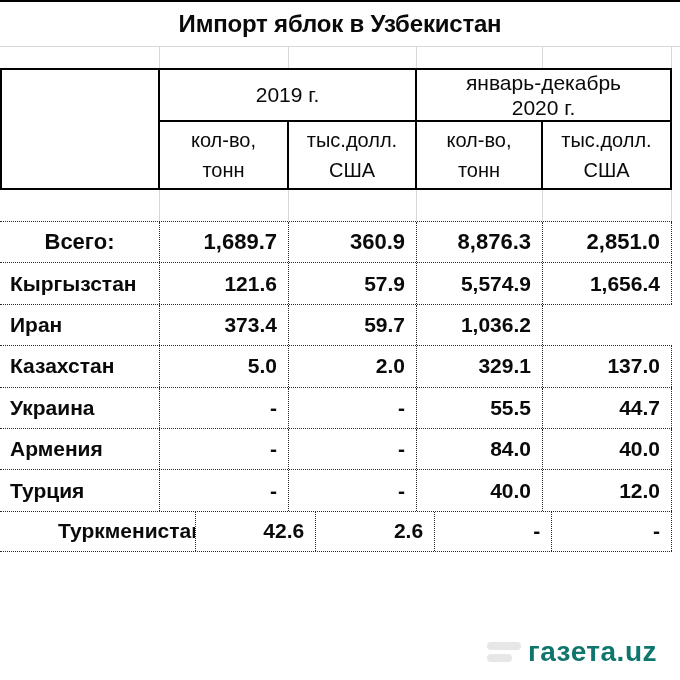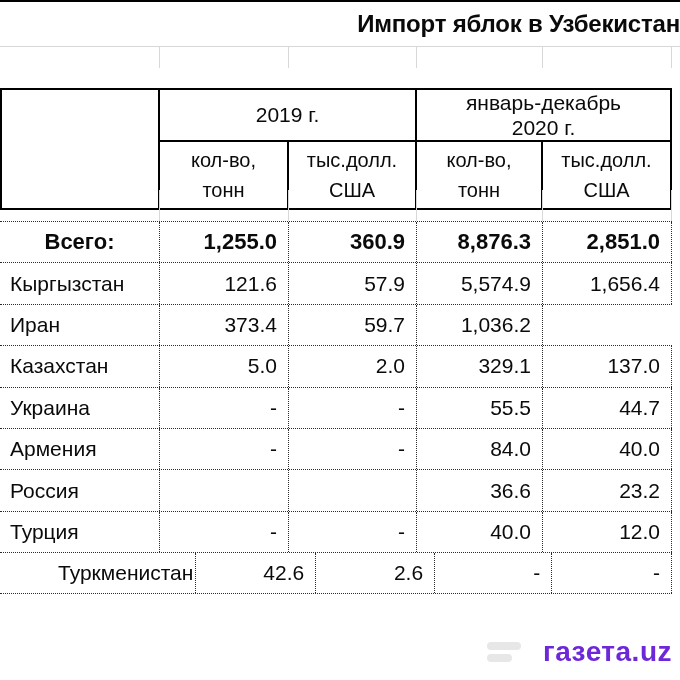--- a/index.html
+++ b/index.html
@@ -4,36 +4,36 @@
 <style>
   html,body { margin:0; padding:0; background:#ffffff; }
   .page {
     position:relative; width:680px; height:680px; background:#ffffff;
     font-family:"Liberation Sans","DejaVu Sans",sans-serif; color:#0a0a0a;
     overflow:hidden;
   }
   .top-line { position:absolute; top:0; left:0; width:680px; height:2px; background:#000; }
   .title-row {
     position:absolute; top:2px; left:0; width:680px; height:45px; box-sizing:border-box;
-    line-height:44px; text-align:right; font-weight:700; font-size:24px; letter-spacing:-0.2px;
+    line-height:44px; text-align:center; font-weight:700; font-size:24px; letter-spacing:-0.2px;
     border-bottom:1px solid #d8d8d8;
   }
   .gap-row { position:absolute; left:0; width:680px; }
   .gap1 { top:47px; height:21px; }
   .gap2 { top:190px; height:31px; }
   .gap-row .vl { position:absolute; top:0; bottom:0; width:1px; background:#d8d8d8; }
   .gap-row .vl:nth-child(1){ left:159px; }
   .gap-row .vl:nth-child(2){ left:288px; }
   .gap-row .vl:nth-child(3){ left:416px; }
   .gap-row .vl:nth-child(4){ left:542px; }
   .gap-row .vl:nth-child(5){ left:671px; }
 
   .header {
     position:absolute; top:68px; left:0; width:672px; height:122px; box-sizing:border-box;
-    border:2px solid #000; display:flex; background:#fff;margin-top:20px;
+    border:2px solid #000; display:flex; background:#fff;
   }
   .corner { width:158px; box-sizing:border-box; border-right:2px solid #000; }
   .hright { flex:1; display:flex; flex-direction:column; }
   .group-row { height:52px; box-sizing:border-box; border-bottom:2px solid #000; display:flex; }
   .g2019 {
     width:257px; box-sizing:border-box; border-right:2px solid #000;
     display:flex; align-items:center; justify-content:center; font-size:21px;
   }
   .g2020 {
     flex:1; display:flex; flex-direction:column; align-items:center; justify-content:flex-end;
@@ -51,35 +51,35 @@
   .sub.s4 { flex:1; border-right:none; }
 
   .data { position:absolute; top:221px; left:0; width:672px; z-index:1; }
   .drow {
     display:flex; height:41.4px; box-sizing:border-box;
     border-top:1px dotted #2b2b2b; background:transparent;
   }
   .drow:last-child { border-bottom:1px dotted #2b2b2b;padding-left:48px; }
   .cell {
     box-sizing:border-box; border-right:1px dotted #2b2b2b;
-    display:flex; align-items:center; font-size:21px; overflow:hidden;
+    display:flex; align-items:center; font-size:21px; overflow:hidden;font-weight:bold;
   }
   .cell.c0 { width:160px; padding-left:10px; }
   .cell.c1 { width:129px; }
   .cell.c2 { width:128px; }
   .cell.c3 { width:126px; }
   .cell.c4 { width:129px; }
   .cell.num { justify-content:flex-end; padding-right:11px; }
   .drow.total .cell { font-weight:700; font-size:22px; }
   .drow.total .cell.c0 { justify-content:center; padding-left:0; }
 
   .watermark {
     position:absolute; left:487px; top:636px; z-index:0;
-    display:flex; align-items:center; gap:22px;
-    color:#6d28d9; font-size:28px; font-weight:700; letter-spacing:0.5px;
+    display:flex; align-items:center; gap:7px;
+    color:#0f766e; font-size:28px; font-weight:700; letter-spacing:0.5px;
   }
   .wm-icon { display:flex; flex-direction:column; gap:4px; }
   .wm-icon i { display:block; height:8px; border-radius:4px; background:#e7e7e7; }
   .wm-icon i:nth-child(1) { width:34px; }
   .wm-icon i:nth-child(2) { width:25px; }
 </style>
 </head>
 <body>
 
 <div class="page">
@@ -139,21 +139,21 @@
     <span class="wm-icon">
         <i></i>
         <i></i>
       </span>
     <span>газета.uz</span>
   </div>
 
   <div class="data" id="rows">
       <div class="drow total">
       <div class="cell c0">Всего:</div>
-      <div class="cell c1 num">1,255.0</div>
+      <div class="cell c1 num">1,689.7</div>
       <div class="cell c2 num">360.9</div>
       <div class="cell c3 num">8,876.3</div>
       <div class="cell c4 num">2,851.0</div>
     </div>
       <div class="drow">
       <div class="cell c0">Кыргызстан</div>
       <div class="cell c1 num">121.6</div>
       <div class="cell c2 num">57.9</div>
       <div class="cell c3 num">5,574.9</div>
       <div class="cell c4 num">1,656.4</div>
@@ -179,27 +179,20 @@
       <div class="cell c4 num">44.7</div>
     </div>
       <div class="drow">
       <div class="cell c0">Армения</div>
       <div class="cell c1 num">-</div>
       <div class="cell c2 num">-</div>
       <div class="cell c3 num">84.0</div>
       <div class="cell c4 num">40.0</div>
     </div>
       <div class="drow">
-      <div class="cell c0">Россия</div>
-      <div class="cell c1 num"></div>
-      <div class="cell c2 num"></div>
-      <div class="cell c3 num">36.6</div>
-      <div class="cell c4 num">23.2</div>
-    </div>
-      <div class="drow">
       <div class="cell c0">Турция</div>
       <div class="cell c1 num">-</div>
       <div class="cell c2 num">-</div>
       <div class="cell c3 num">40.0</div>
       <div class="cell c4 num">12.0</div>
     </div>
       <div class="drow">
       <div class="cell c0">Туркменистан</div>
       <div class="cell c1 num">42.6</div>
       <div class="cell c2 num">2.6</div>

